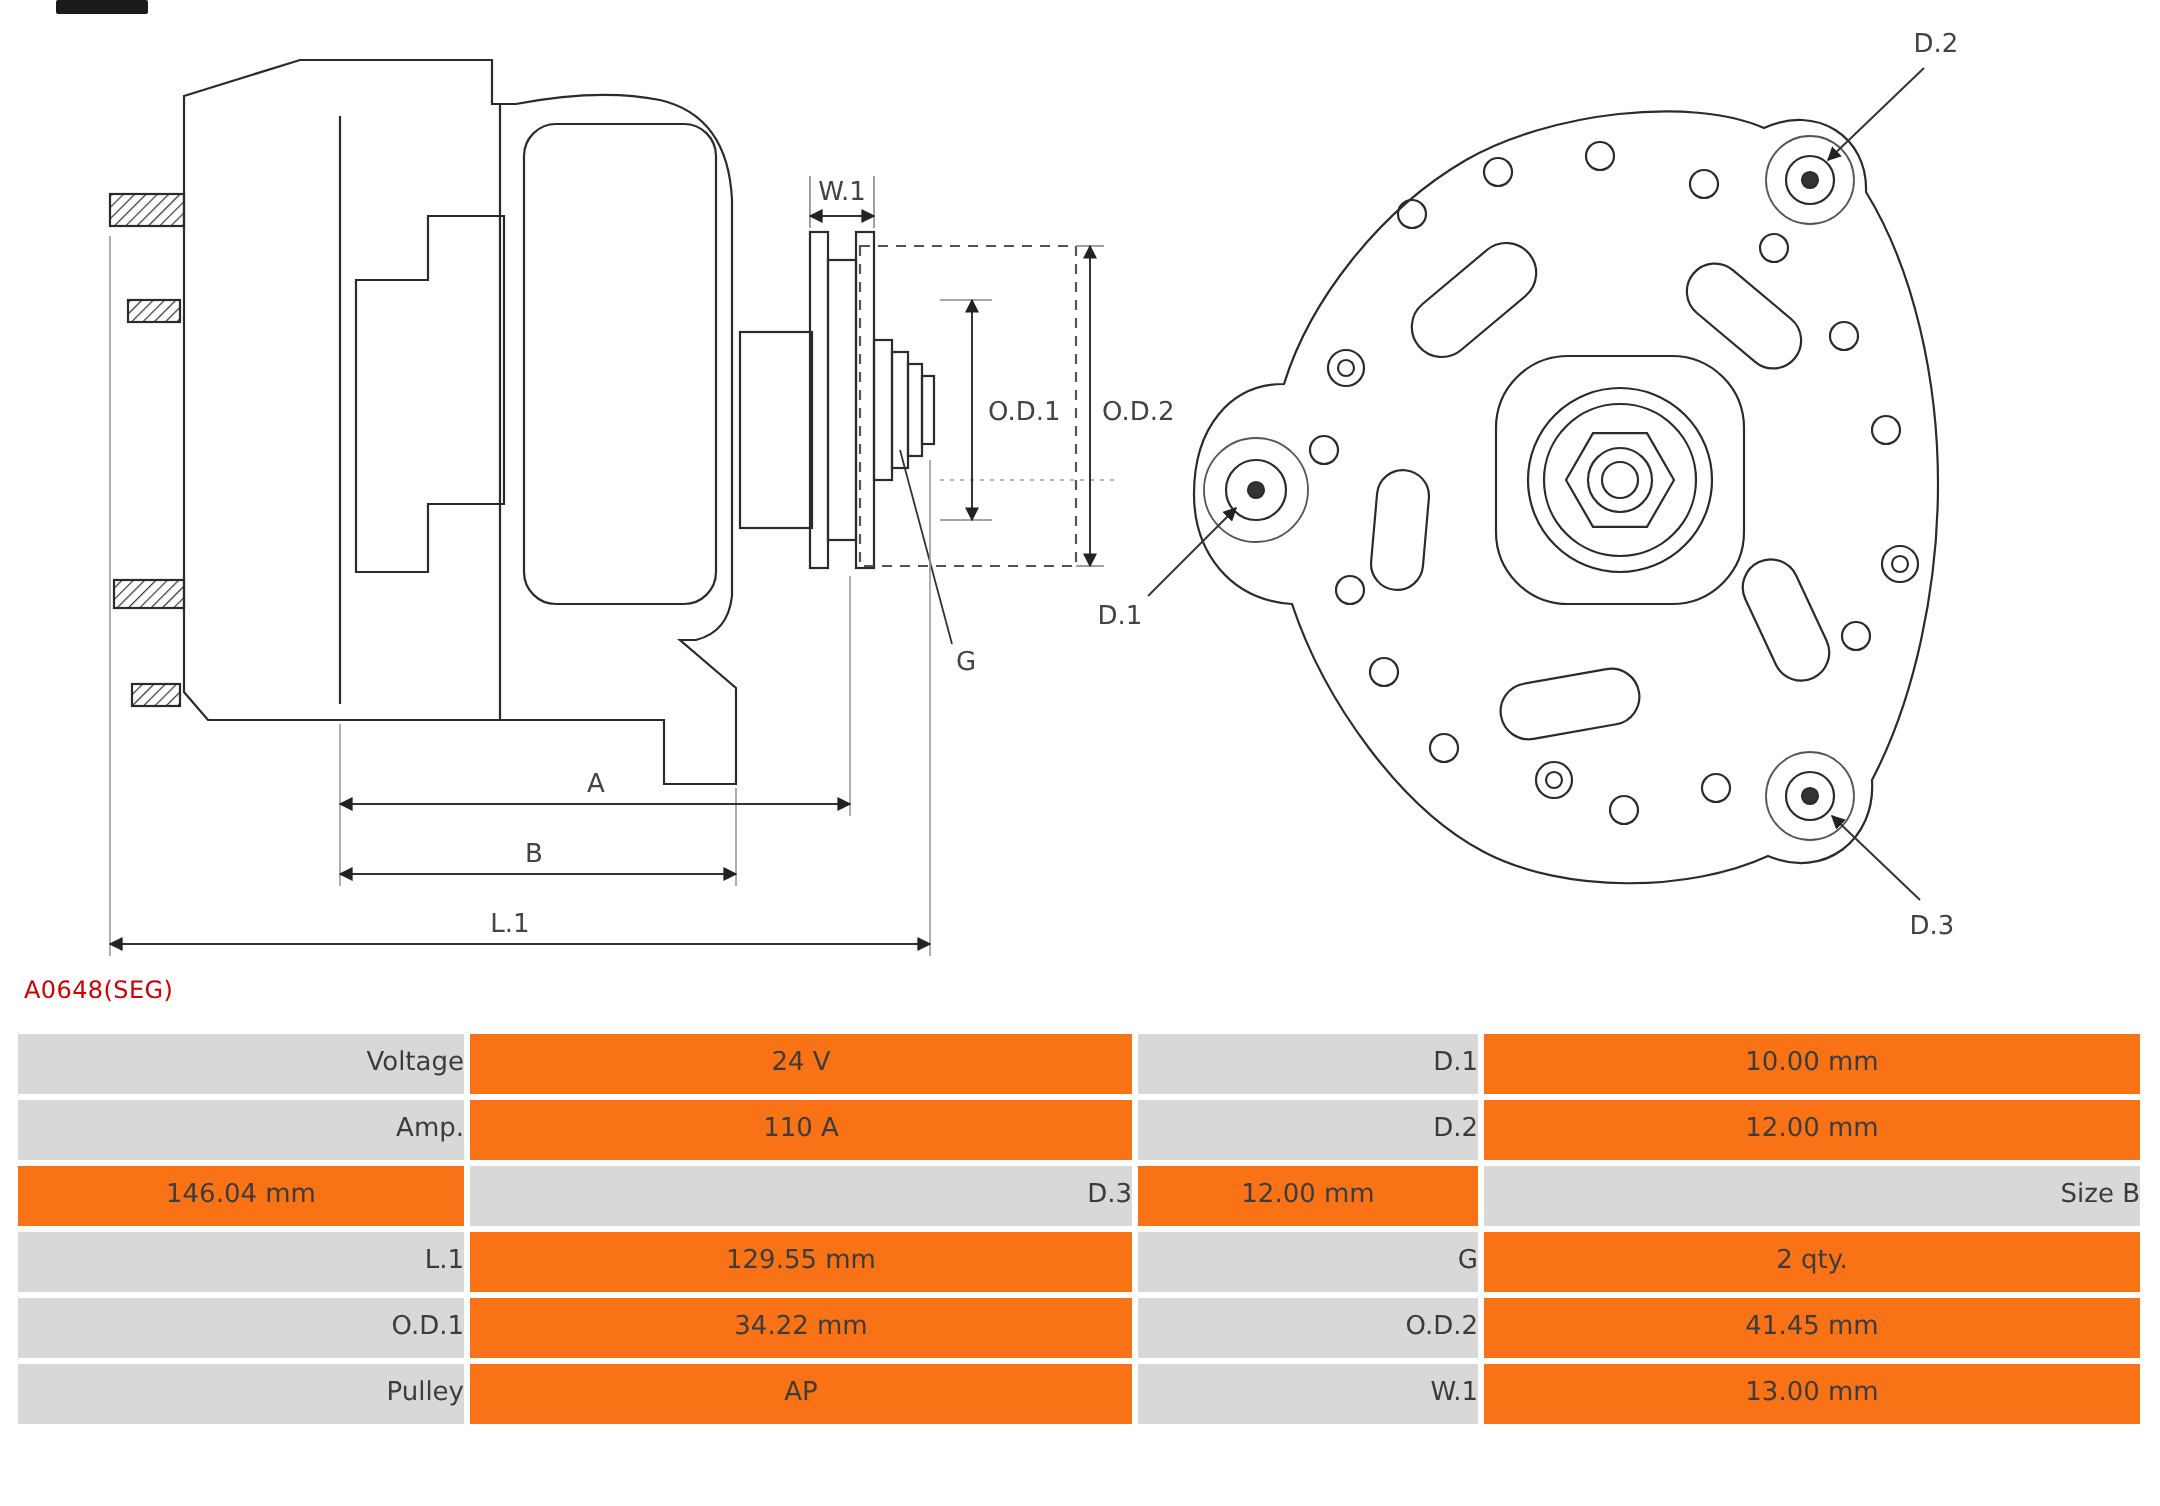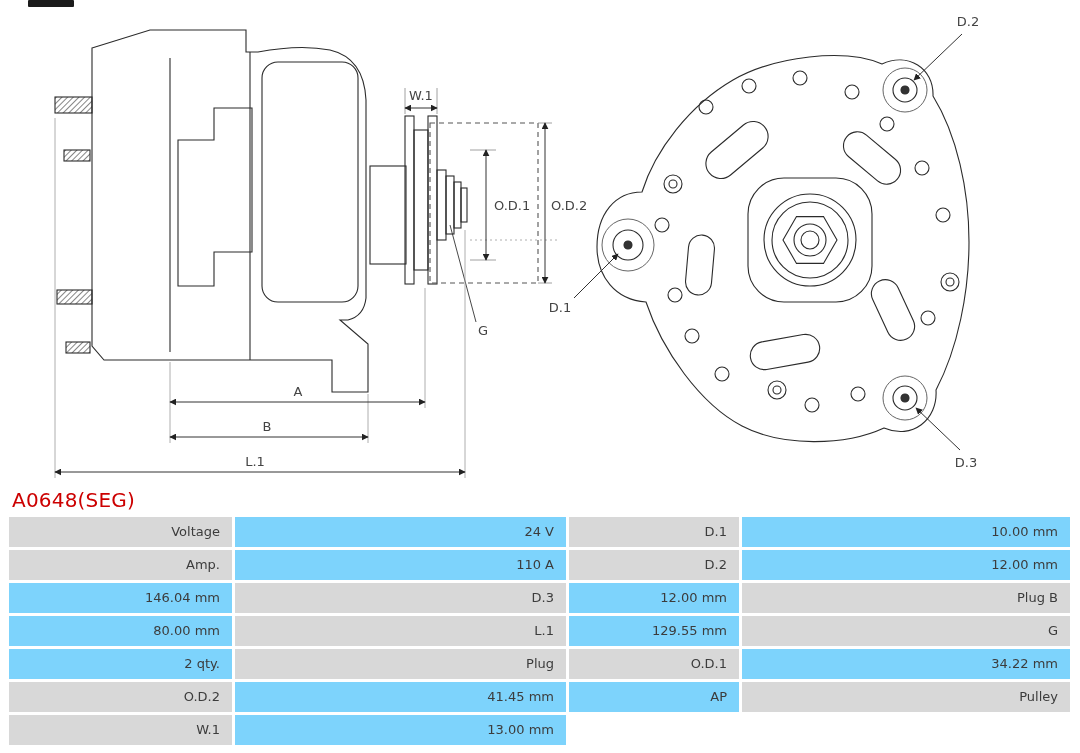--- a/index.html
+++ b/index.html
@@ -5,33 +5,33 @@
   html,body{margin:0;padding:0;background:#fff;}
   body{
     width:1080px;height:753px;position:relative;overflow:hidden;
     font-family:"DejaVu Sans","Liberation Sans",sans-serif;color:#3a3a3a;
   }
   .logo-fragment{
     position:absolute;left:28px;top:0;width:46px;height:7px;background:#1b1b1b;border-radius:1px;
   }
   .diagram-wrap{position:absolute;left:0;top:0;width:1080px;height:495px;}
   .part-number{
-    position:absolute;left:12px;top:488px;font-size:20px;color:#cc0000;letter-spacing:.2px;
+    position:absolute;left:12px;top:488px;font-size:12px;color:#cc0000;letter-spacing:.2px;
   }
   .spec-table{
     position:absolute;left:9px;top:517px;
     display:grid;grid-template-columns:223px 331px 170px 328px;
     grid-auto-rows:30px;gap:3px;background:#fff;
   }
   .cell{
-    font-size:13px;line-height:30px;text-align:right;padding-right:12px;box-sizing:border-box;
+    font-size:13px;line-height:30px;text-align:right;box-sizing:border-box;
     white-space:nowrap;overflow:hidden;
   }
   .cell.label{background:#d8d8d8;color:#3c3c3c;}
-  .cell.value{background:#7dd3fc;color:#3c3c3c;}
+  .cell.value{background:#f97316;color:#3c3c3c;text-align:center;}
   svg text{font-family:"DejaVu Sans","Liberation Sans",sans-serif;font-size:13px;fill:#444;}
 </style>
 </head>
 <body>
 
 <div class="logo-fragment"></div>
 
 <div class="diagram-wrap">
 <svg width="1080" height="495" viewBox="0 0 1080 495">
   <defs>
@@ -226,31 +226,29 @@
 
   <div class="cell label">Amp.</div>
   <div class="cell value">110 A</div>
   <div class="cell label">D.2</div>
   <div class="cell value">12.00 mm</div>
 
   <div class="cell value">146.04 mm</div>
   <div class="cell label">D.3</div>
   <div class="cell value">12.00 mm</div>
 
-  <div class="cell label">Plug B</div>
-  <div class="cell value">80.00 mm</div>
+  <div class="cell label">Size B</div>
   <div class="cell label">L.1</div>
   <div class="cell value">129.55 mm</div>
 
   <div class="cell label">G</div>
   <div class="cell value">2 qty.</div>
-  <div class="cell label">Plug</div>
 
   <div class="cell label">O.D.1</div>
   <div class="cell value">34.22 mm</div>
   <div class="cell label">O.D.2</div>
   <div class="cell value">41.45 mm</div>
 
+  <div class="cell label">Pulley</div>
   <div class="cell value">AP</div>
-  <div class="cell label">Pulley</div>
   <div class="cell label">W.1</div>
   <div class="cell value">13.00 mm</div>
 </div>
 
 </body></html>

